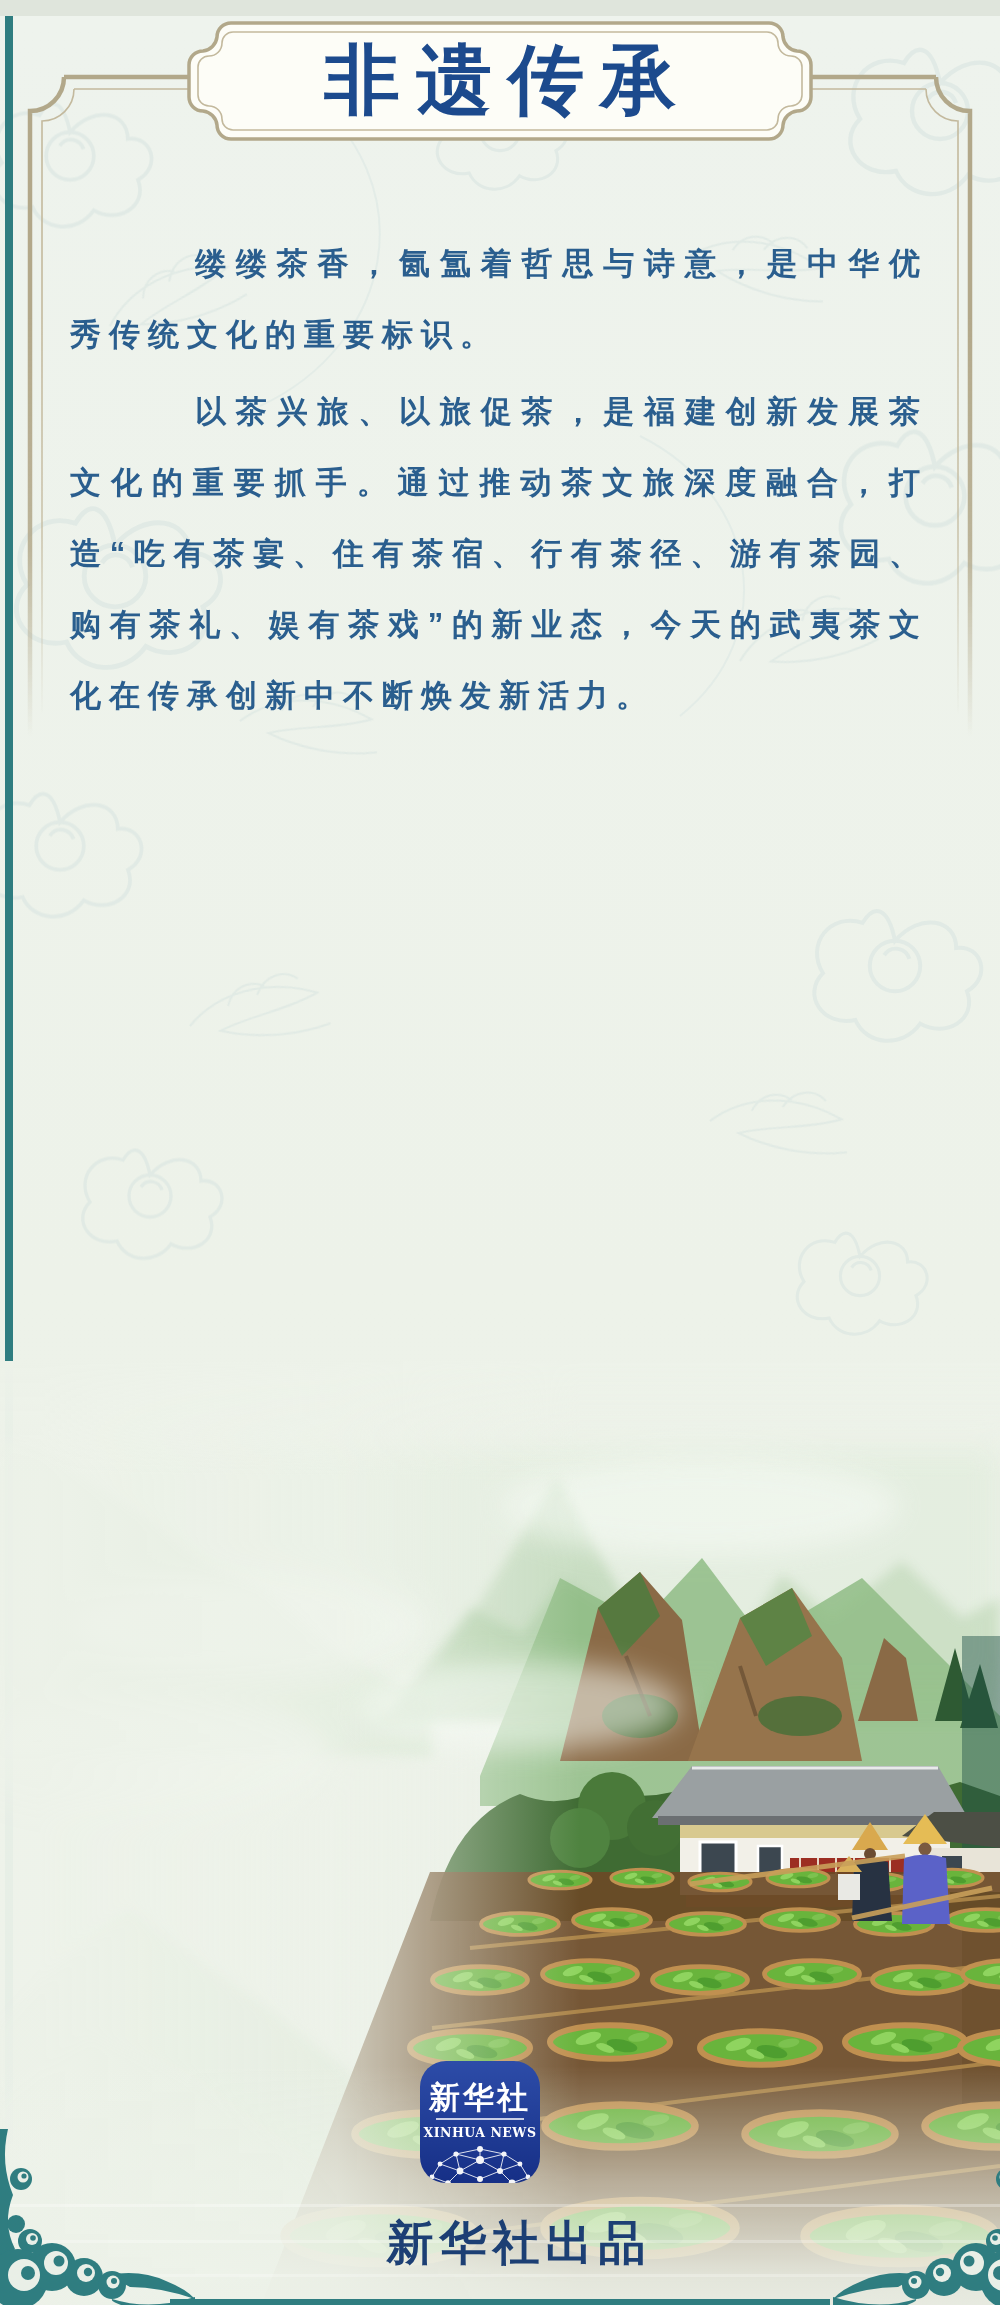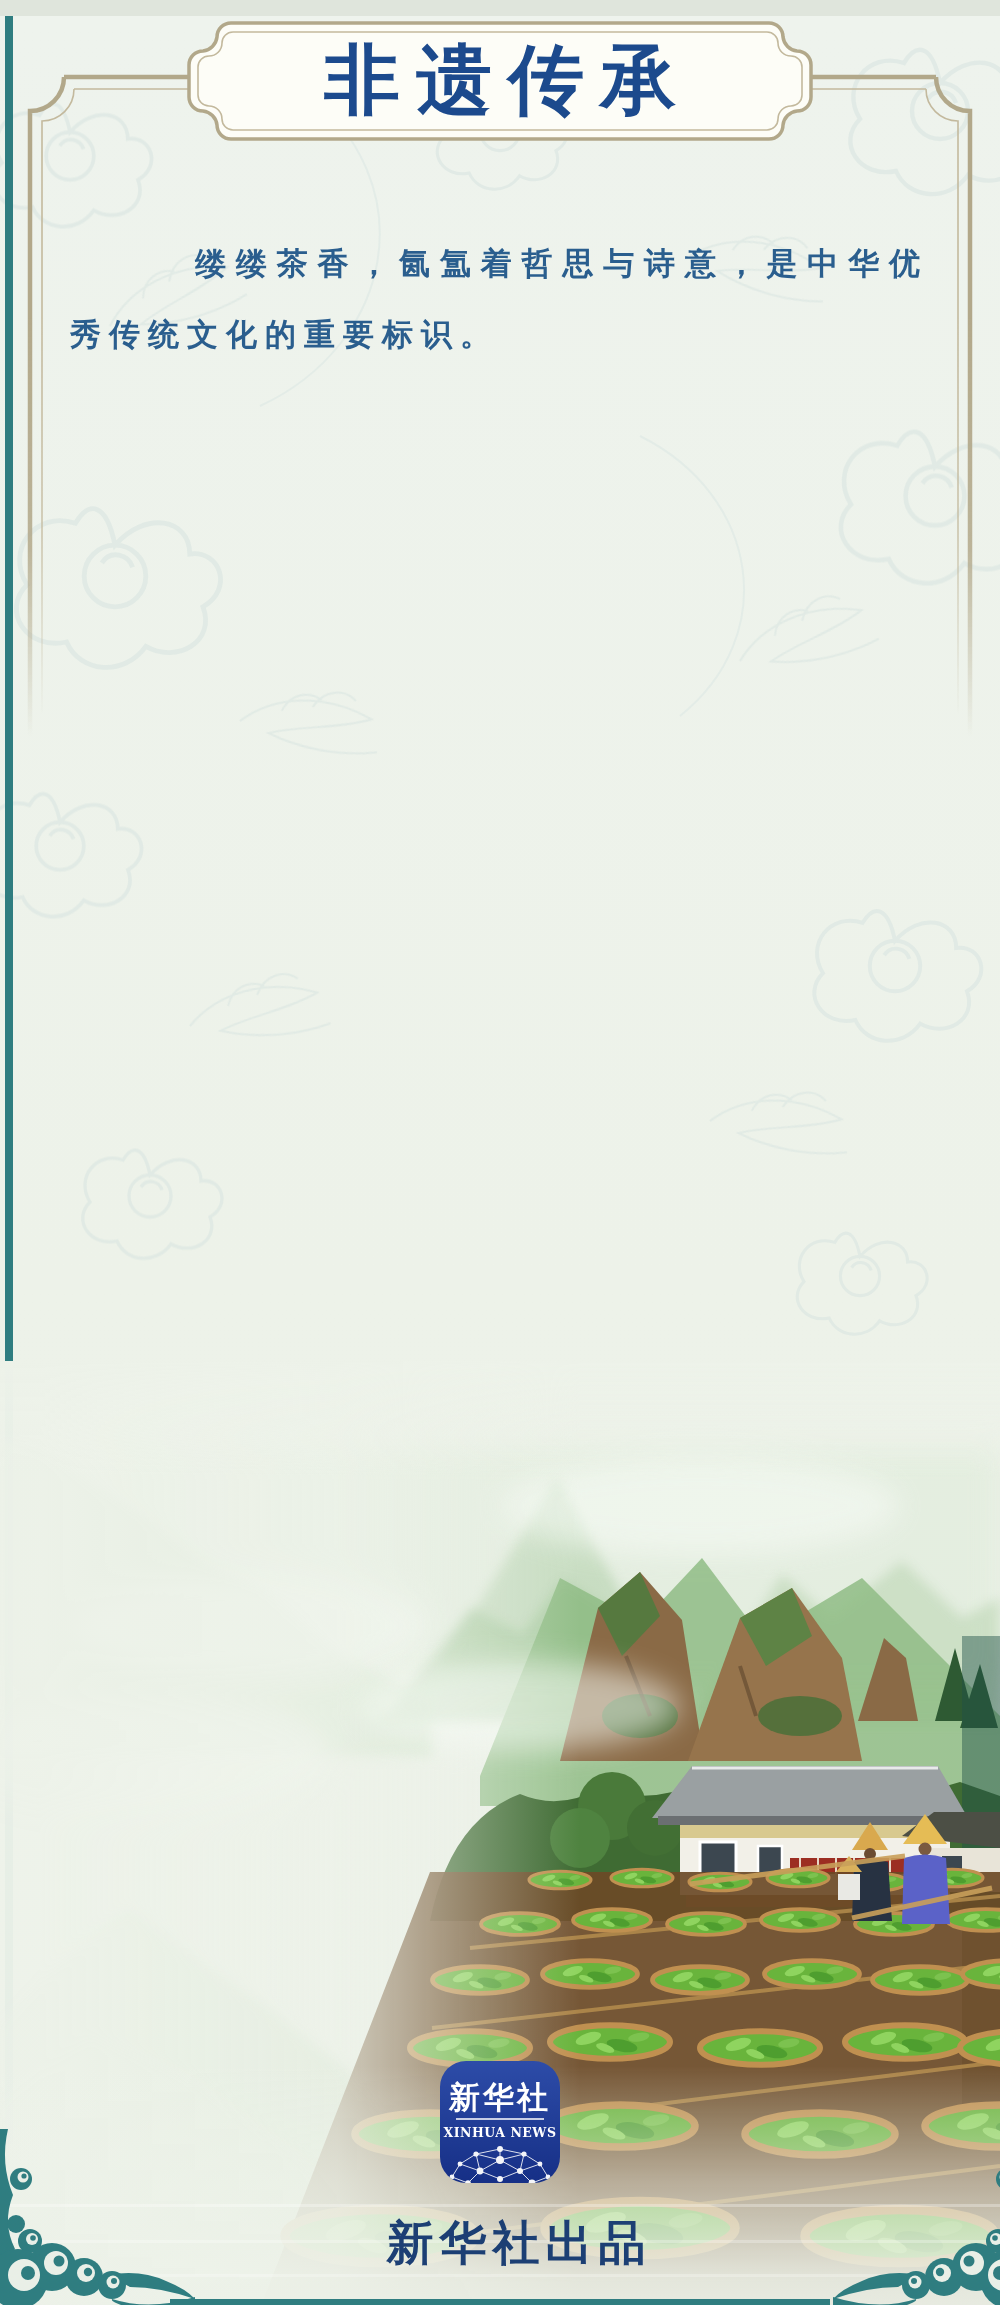--- a/index.html
+++ b/index.html
@@ -24,21 +24,21 @@
     font-size:76px;letter-spacing:16px;padding-left:16px;color:#1c4a8d;
   }
   .article{position:absolute;left:70px;top:212px;width:858px;color:#2a5e8e;}
   .article p{
     margin:0;font-size:31px;font-weight:700;line-height:71px;
     letter-spacing:8px;text-align:justify;text-indent:125px;
     text-justify:inter-character;
   }
   .article p + p{margin-top:6px;}
   .landscape{position:absolute;left:0;top:1345px;}
-  .logo{position:absolute;left:440px;top:2045px;width:120px;height:122px;}
+  .logo{position:absolute;left:420px;top:2045px;width:120px;height:122px;}
   .producer{
     position:absolute;left:5px;top:2196px;width:100%;text-align:center;
     font-size:47px;font-weight:700;letter-spacing:6px;color:#1c3f74;
   }
   .ornament{position:absolute;width:195px;height:190px;top:2113px;}
   .ornament.left{left:0;}
   .ornament.right{right:0;transform:scaleX(-1);}
   .bottom-line{position:absolute;left:170px;top:2283px;width:660px;height:6px;background:#2f7d80;}
 </style>
 </head>
@@ -112,20 +112,21 @@
       <path d="M48,12 L582,12 A11 11 0 0 1 593,23 A13 13 0 0 0 606,36 A11 11 0 0 1 617,47
                L617,75 A11 11 0 0 1 606,86 A13 13 0 0 0 593,99 A11 11 0 0 1 582,110
                L48,110 A11 11 0 0 1 37,99 A13 13 0 0 0 24,86 A11 11 0 0 1 13,75
                L13,47 A11 11 0 0 1 24,36 A13 13 0 0 0 37,23 A11 11 0 0 1 48,12 Z" fill="none" stroke="#c3b99d" stroke-width="1.6"></path>
     </svg>
     <h1>非遗传承</h1>
   </div>
 
   <div class="article">
     <p>缕缕茶香，氤氲着哲思与诗意，是中华优秀传统文化的重要标识。</p>
+    <p>以茶兴旅、以旅促茶，是福建创新发展茶文化的重要抓手。通过推动茶文旅深度融合，打造“吃有茶宴、住有茶宿、行有茶径、游有茶园、购有茶礼、娱有茶戏”的新业态，今天的武夷茶文化在传承创新中不断焕发新活力。</p>
   </div>
 
   <svg class="landscape" width="1000" height="960" viewBox="0 1345 1000 960">
     <defs>
       <filter id="soft6" x="-30%" y="-30%" width="160%" height="160%">
           <feGaussianBlur stdDeviation="6"></feGaussianBlur>
         </filter>
       <filter id="soft14" x="-40%" y="-40%" width="180%" height="180%">
           <feGaussianBlur stdDeviation="14"></feGaussianBlur>
         </filter>

